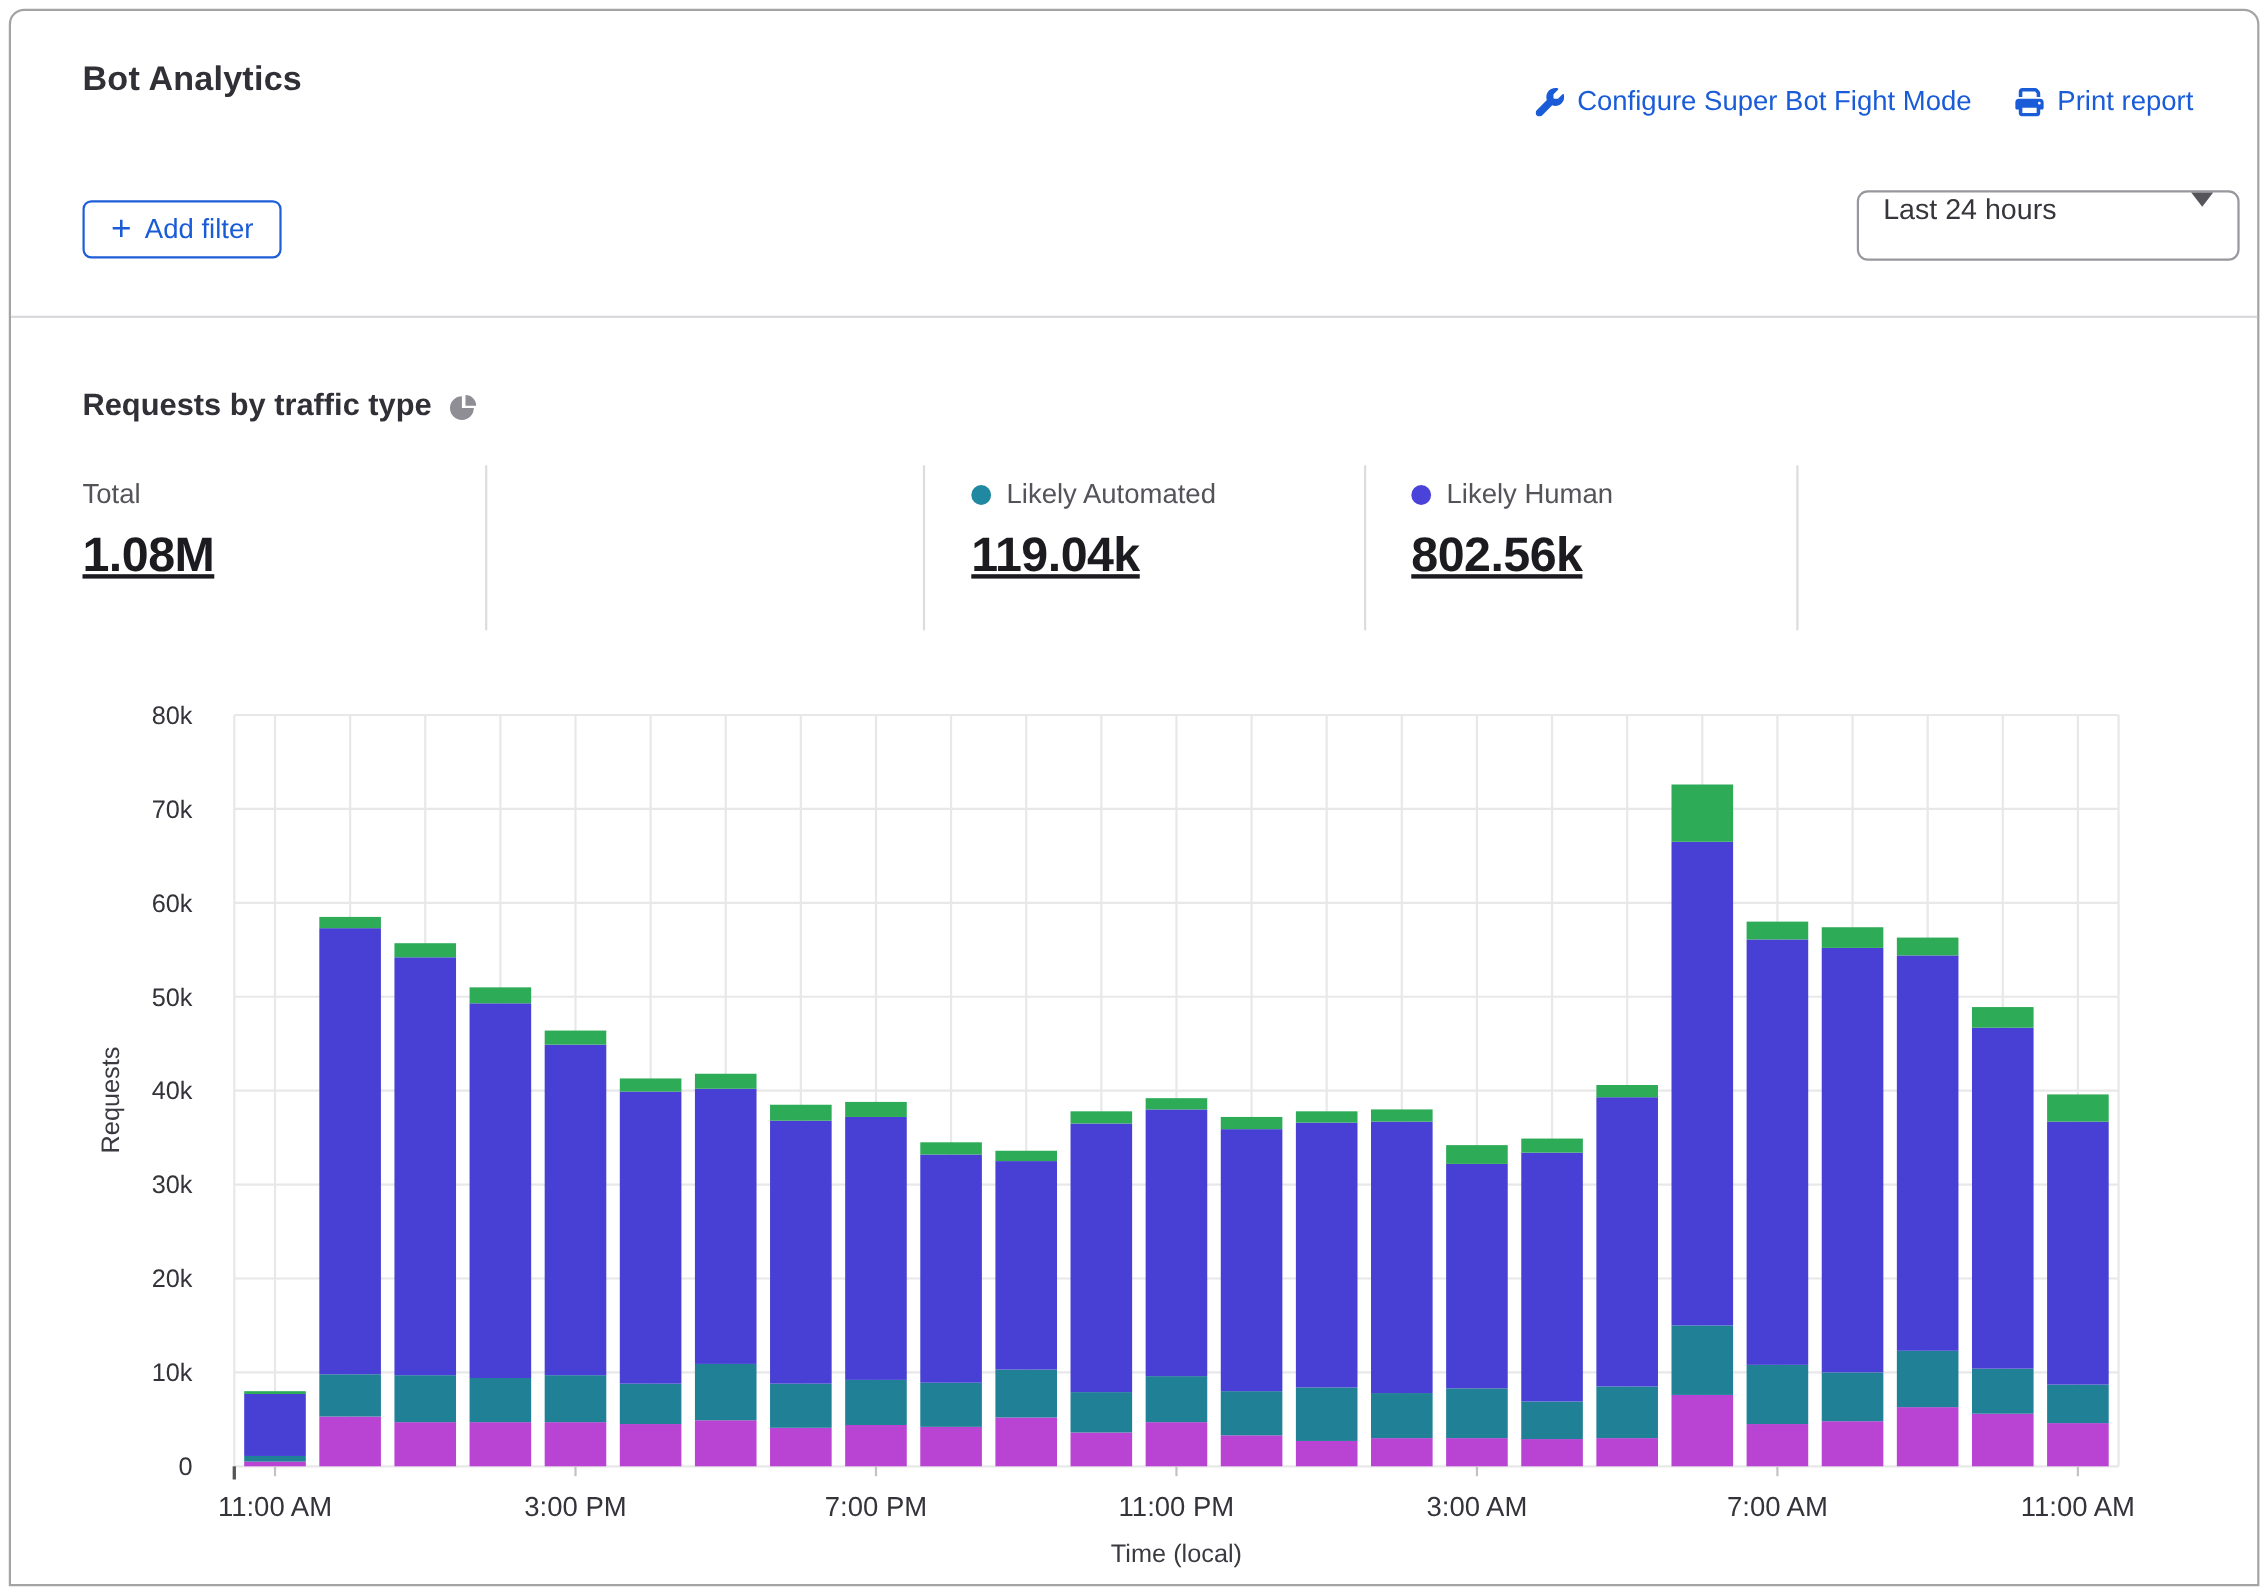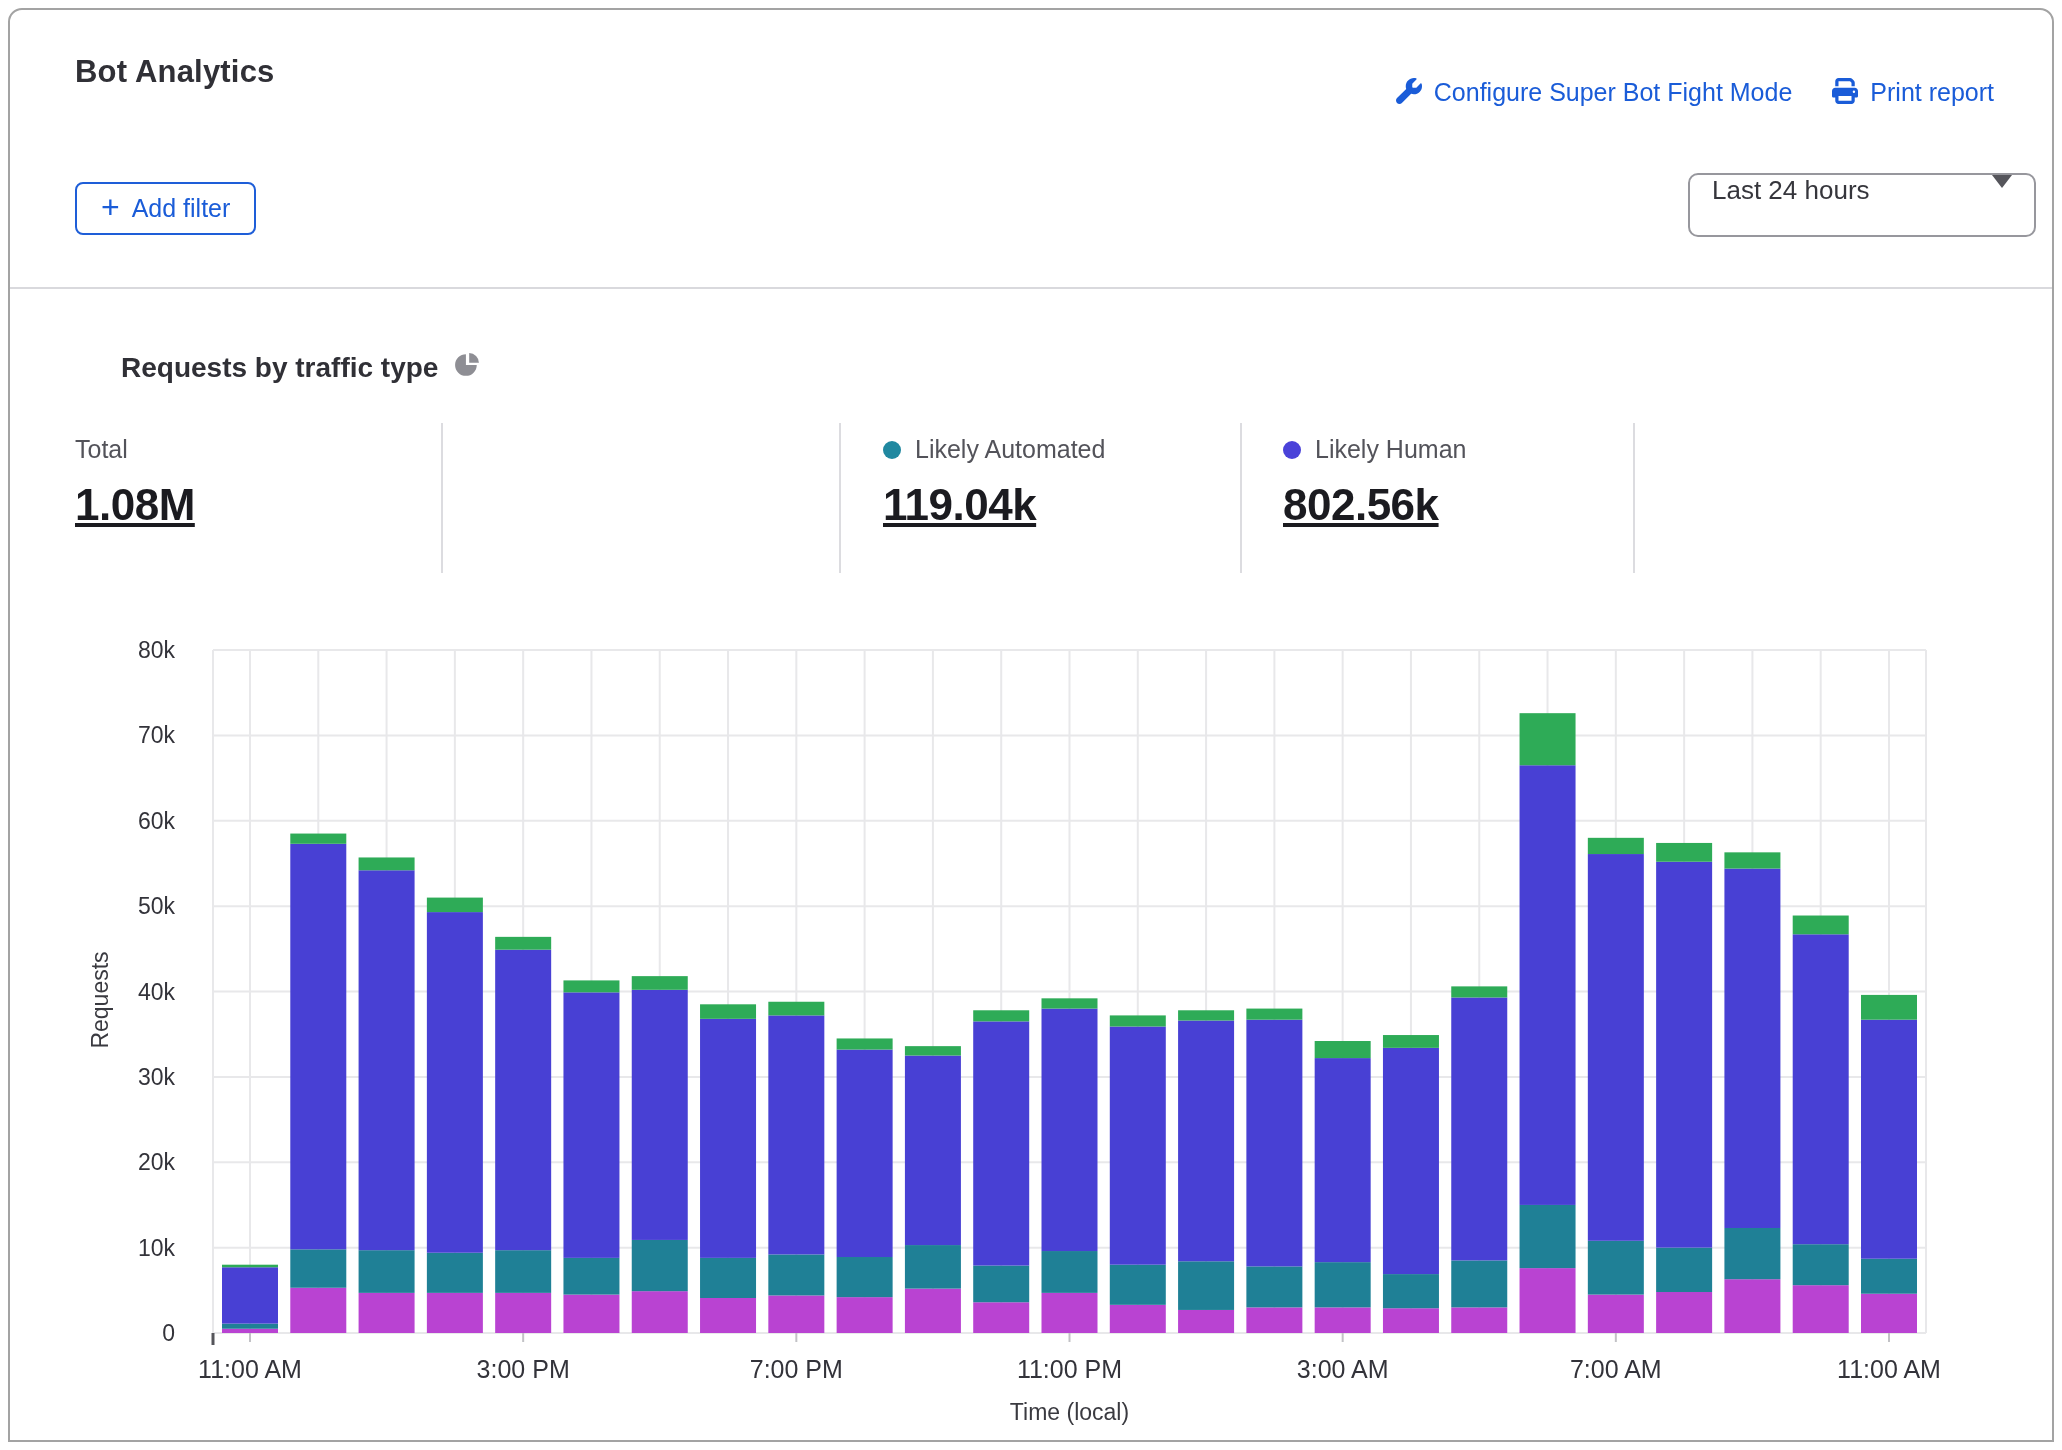--- a/index.html
+++ b/index.html
@@ -3,33 +3,33 @@
 <meta charset="utf-8">
 <style>
   html,body{margin:0;padding:0;background:#ffffff;}
   body{width:2062px;height:1450px;position:relative;overflow:hidden;
        font-family:"Liberation Sans",sans-serif;color:#303036;}
   .card{position:absolute;left:8px;top:8px;width:2042px;height:1430px;
         border:2px solid #a3a3a3;border-radius:14px 14px 0 0;background:#fff;}
   .abs{position:absolute;}
   .page-title{left:65px;top:44px;font-size:31px;font-weight:700;color:#303036;letter-spacing:.2px;}
   .header-links{top:68px;right:58px;display:flex;gap:40px;align-items:center;}
-  .hlink{display:flex;gap:12px;color:#1a5cd8;font-size:25px;cursor:pointer;text-decoration:none;}
+  .hlink{display:flex;align-items:center;gap:12px;color:#1a5cd8;font-size:25px;cursor:pointer;text-decoration:none;}
   .hlink svg{width:26px;height:26px;fill:#1a5cd8;}
   .add-filter{left:65px;top:172px;height:53px;display:flex;align-items:center;gap:12px;
       border:2px solid #1e5ed8;border-radius:8px;padding:0 24px;background:#fff;cursor:pointer;}
   .add-filter .plus{color:#1a5cd8;font-size:32px;font-weight:400;line-height:1;margin-top:-3px;}
   .add-filter .lbl{color:#1a5cd8;font-size:25px;}
   .select{left:1678px;top:163px;width:300px;height:60px;border:2px solid #97979d;border-radius:10px;
       display:flex;align-items:flex-start;justify-content:space-between;padding:0 22px;cursor:pointer;background:#fff;}
   .select .val{font-size:26px;color:#36363c;}
   .caret{width:0;height:0;border-left:10px solid transparent;border-right:10px solid transparent;
       border-top:13px solid #55555b;}
   .hdr-divider{left:0;top:277px;width:2042px;height:2px;background:#d9d9dd;}
-  .section-title{left:65px;top:342px;display:flex;align-items:flex-start;gap:16px;margin-left:46px;}
+  .section-title{left:65px;top:342px;display:flex;align-items:flex-end;gap:16px;}
   .section-title .txt{font-size:28px;font-weight:700;color:#303036;}
   .section-title svg{width:26px;height:26px;}
   .stats{left:0;top:415px;width:1796px;height:150px;}
   .stat-col{position:absolute;top:10px;}
   .stat-label{display:flex;align-items:center;gap:14px;font-size:25px;color:#53535a;}
   .stat-dot{width:18px;height:18px;border-radius:50%;flex:0 0 auto;}
   .stat-value{margin-top:16px;font-size:44px;font-weight:700;color:#1b1b20;letter-spacing:-.5px;text-decoration:underline;}
   .stat-divider{position:absolute;top:-2px;width:2px;height:150px;background:#dcdce0;}
   .chart-wrap{left:0;top:610px;width:2042px;height:814px;}
   svg text{font-family:"Liberation Sans",sans-serif;fill:#33333a;}

